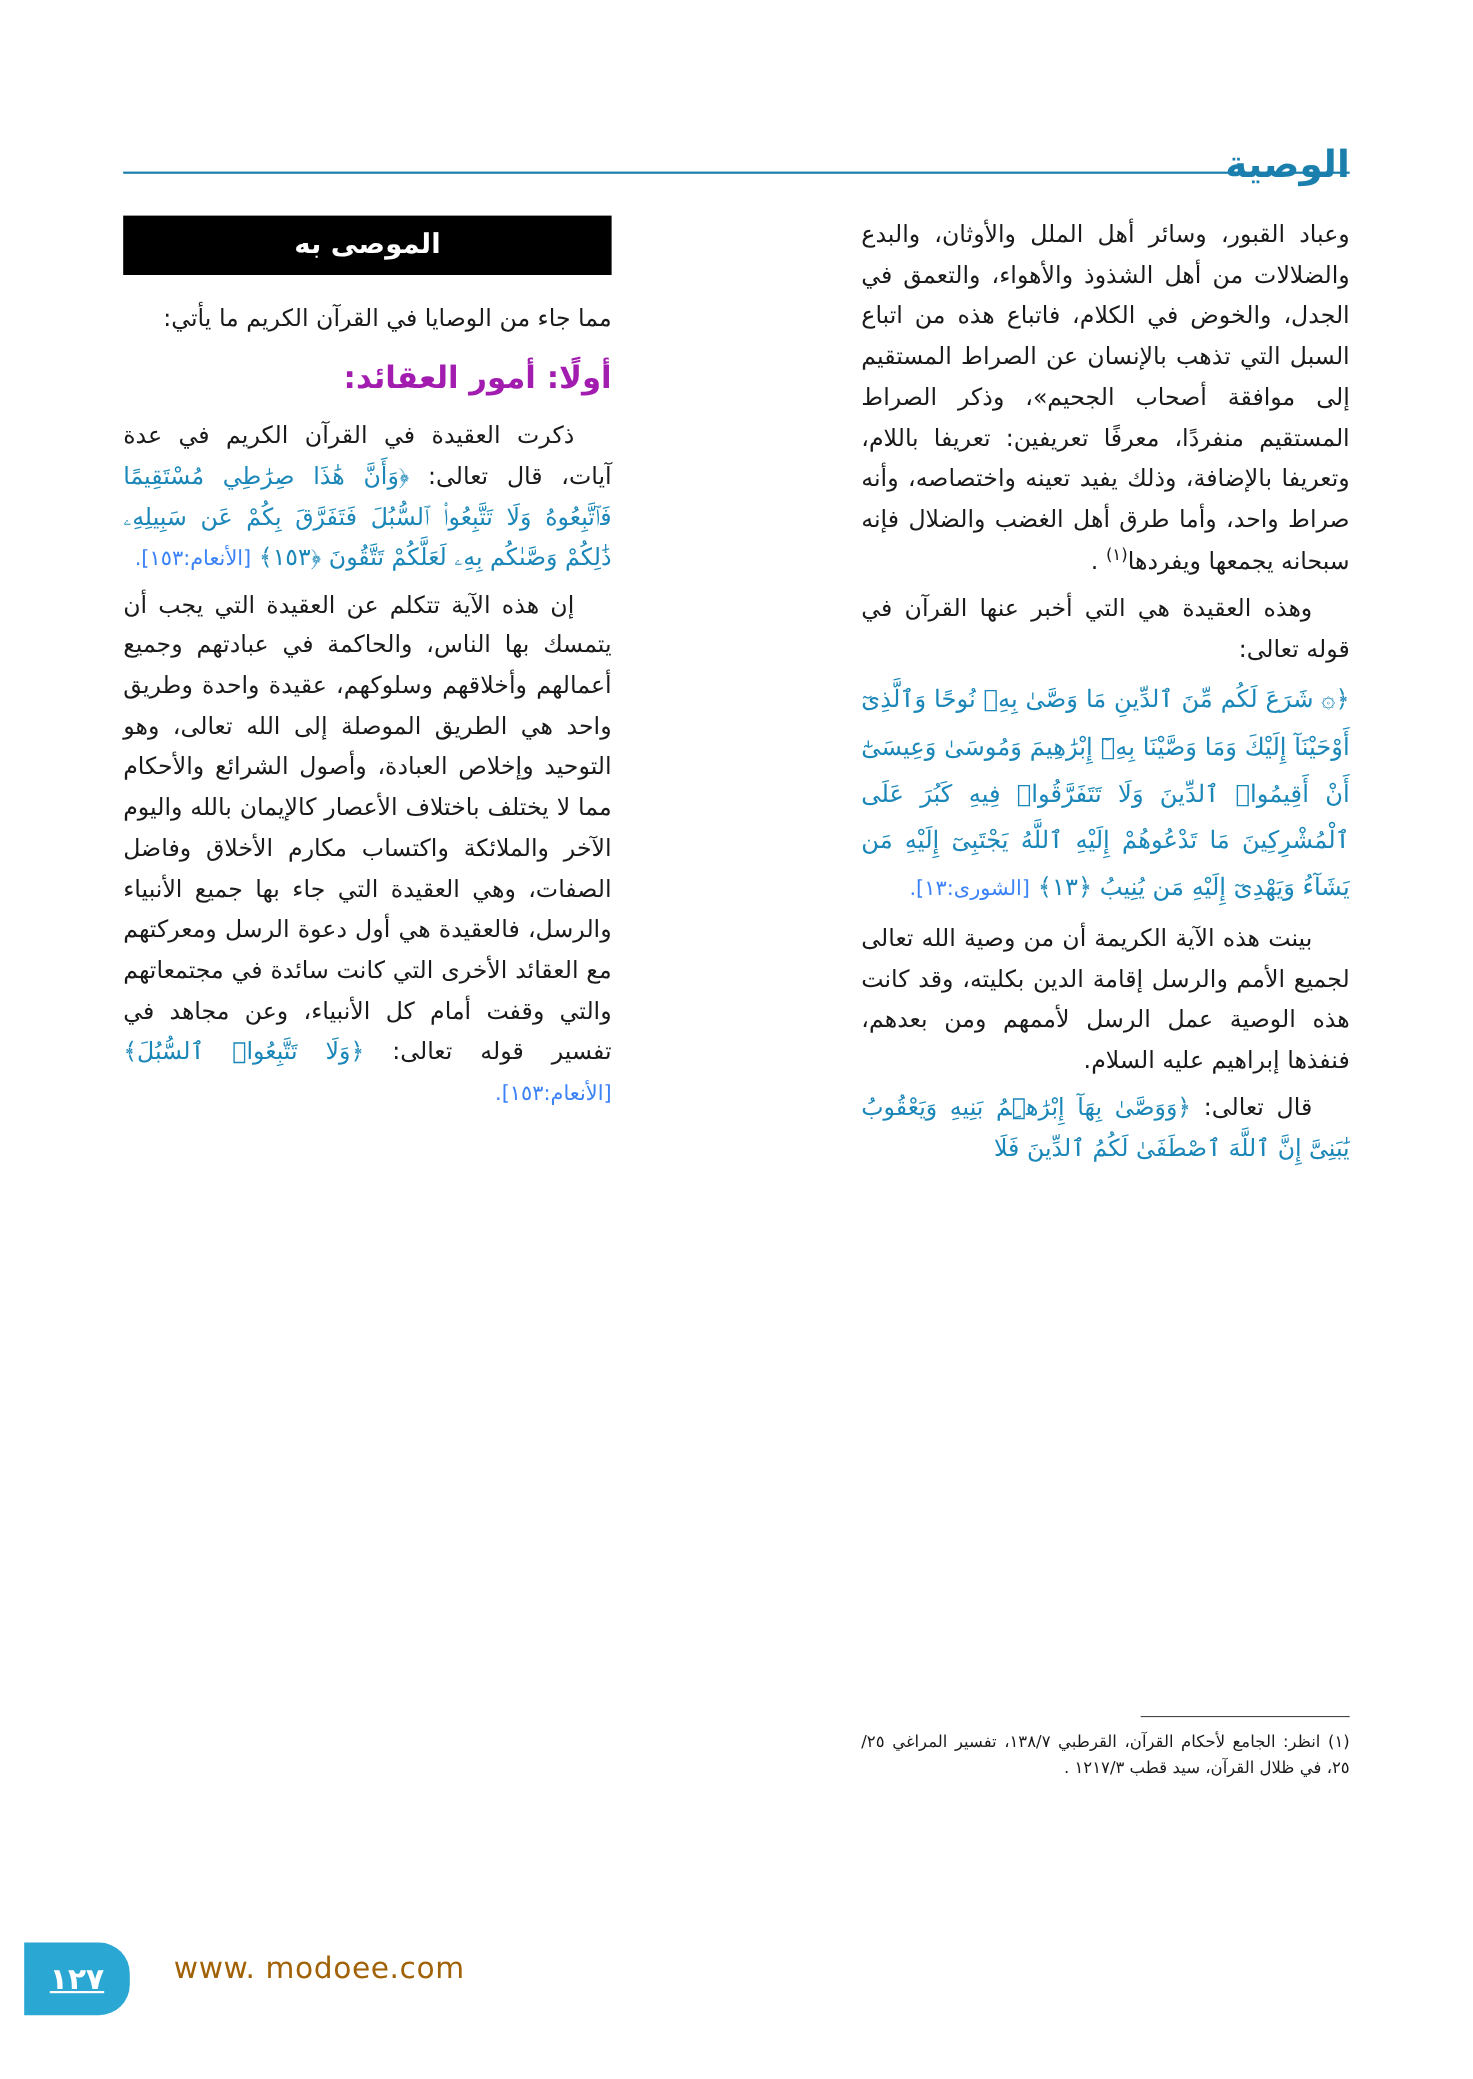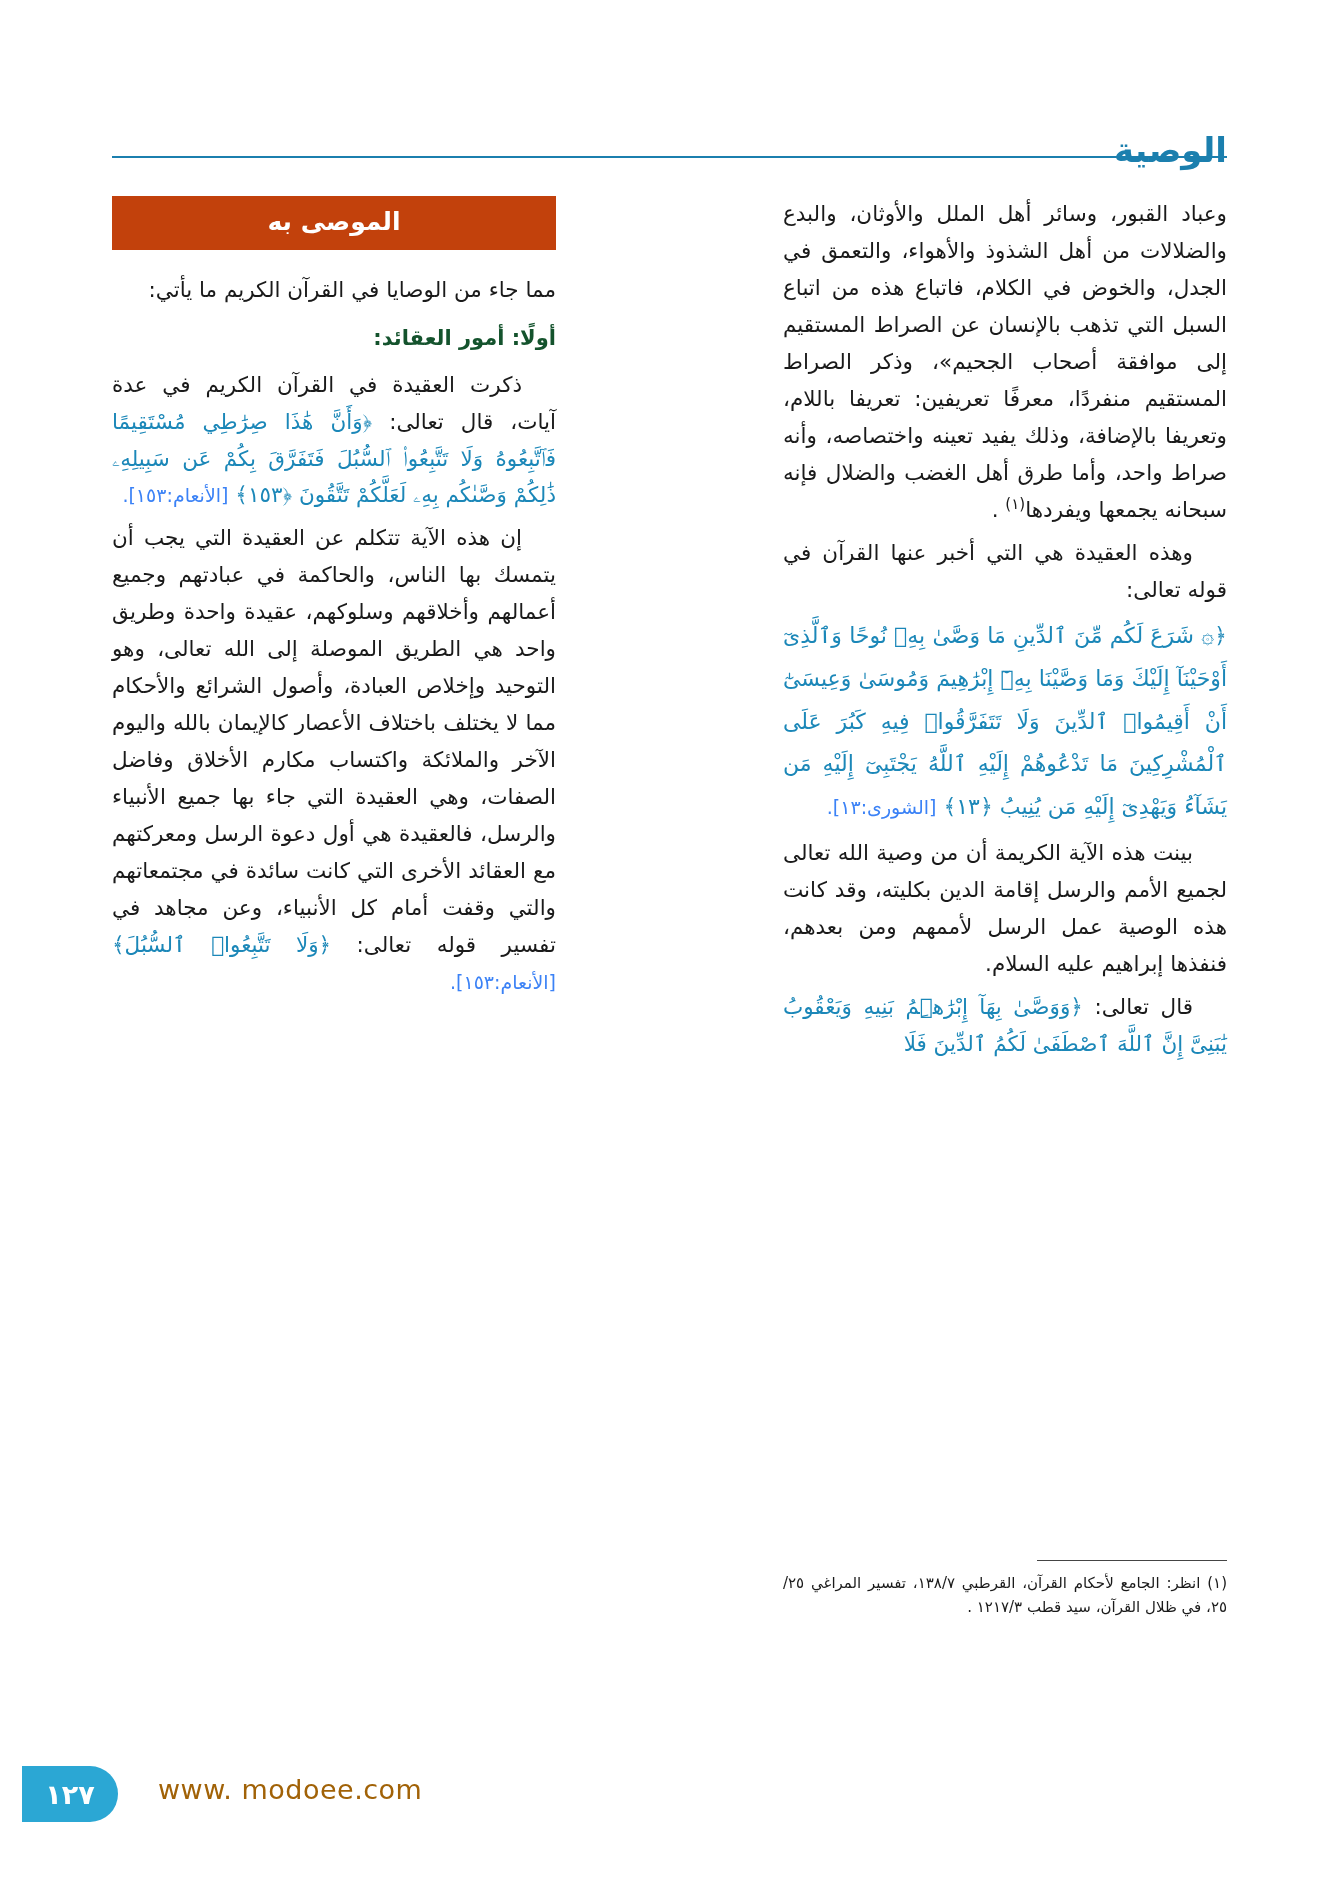--- a/index.html
+++ b/index.html
@@ -60,33 +60,33 @@
   .col-right { right: 112px; margin-left: 47px; }
   .col-left  { left: 112px; }
 
   p {
     margin: 0 0 6px 0;
   }
   p.indent { text-indent: 34px; }
 
   
   .section-bar {
-    background: #c2410c;
+    background: #000000;
     color: #ffffff;
     font-size: 25px;
     font-weight: bold;
     text-align: center;
     padding: 12px 10px 14px 10px;
     margin-bottom: 22px;
     line-height: 1.1;
   }
 
   .subheading {
-    color: #14532d;
-    font-size: 21px;
+    color: #a21caf;
+    font-size: 28px;
     font-weight: bold;
     margin: 12px 0 10px 0;
   }
 
   
   .ayah {
     color: #1b87b8;
     font-size: 22px;
     line-height: 1.95;
     font-family: "DejaVu Sans", "Liberation Sans", sans-serif;
@@ -123,30 +123,31 @@
     left: 0;
     right: 0;
     bottom: 68px;
     height: 56px;
   }
   .page-number-box {
     position: absolute;
     left: 22px;
     top: 0;
     width: 96px;
-    height: 56px;
+    height: 66px;
     background: #2ba7d4;
     border-radius: 0 28px 28px 0;
     color: #ffffff;
     font-size: 27px;
     font-weight: bold;
     display: flex;
     align-items: center;
     justify-content: center;
     letter-spacing: 1px;
+    text-decoration: underline;
   }
   .site-url {
     position: absolute;
     left: 158px;
     top: 8px;
     color: #a16207;
     font-size: 27px;
     letter-spacing: 0.5px;
     direction: ltr;
     font-family: "DejaVu Sans", "Liberation Sans", sans-serif;

